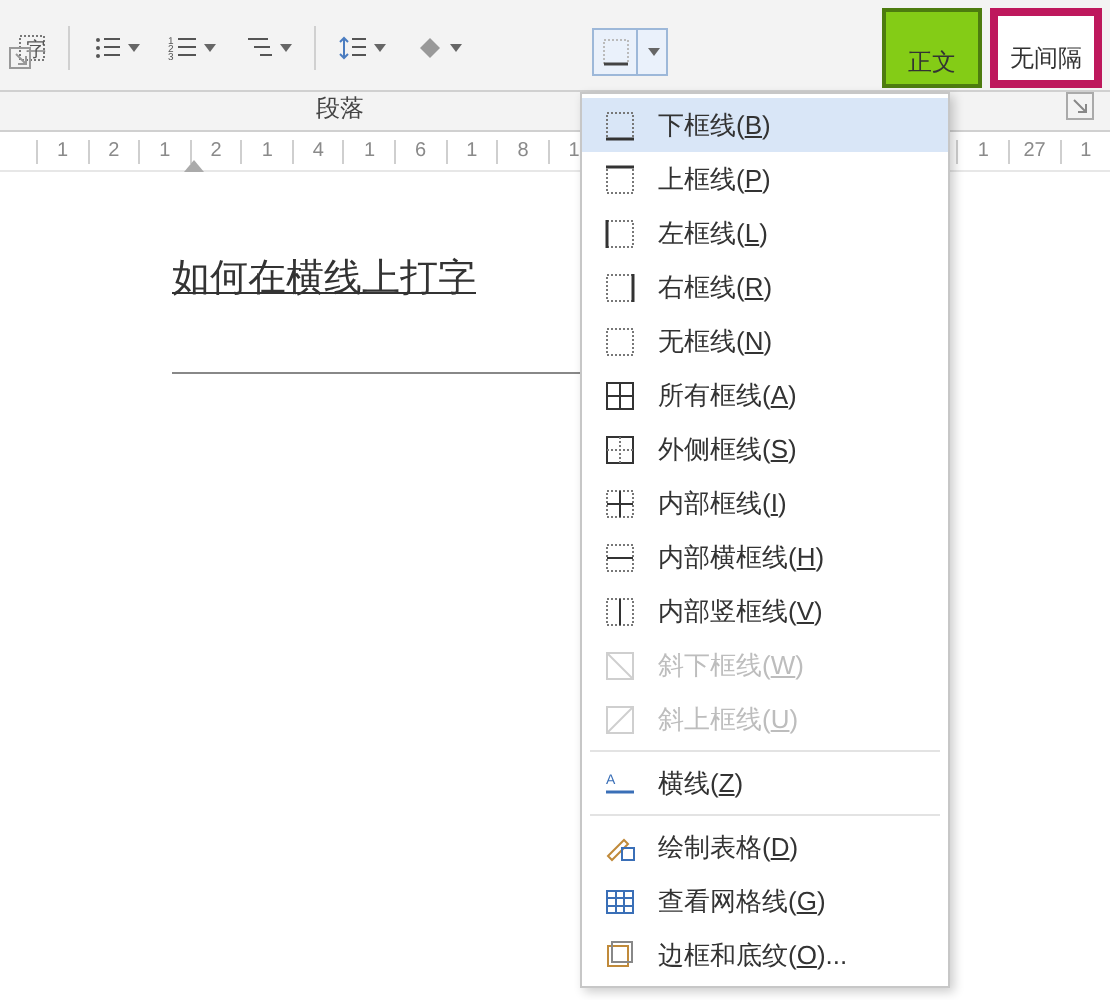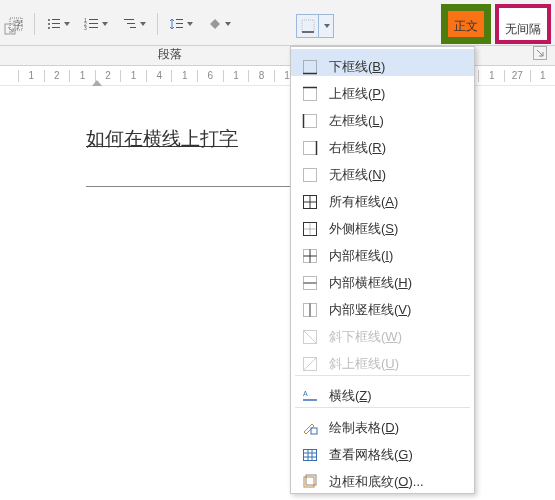--- a/index.html
+++ b/index.html
@@ -50,22 +50,22 @@
     min-width: 50px;
     display: flex;
     align-items: flex-end;
     justify-content: center;
     padding: 2px 6px;
     font-size: 12px;
     color: #333;
     margin-left: 2px;
   }
   .style-box.selected {
-    border: 7px solid #4d7c0f;
-    background: #f97316;
+    border: 2px solid #4d7c0f;
+    background: #84cc16;
   }
   .row2 {
     height: 20px;
     background: #f3f3f3;
     display: flex;
     align-items: flex-start;
     padding: 0 8px;
     border-bottom: 1px solid #d0d0d0;
     font-size: 12px;
     color: #444;
@@ -126,21 +126,21 @@
     left: 290px;
     width: 185px;
     background: #fff;
     border: 1px solid #c7c7c7;
     box-shadow: 2px 2px 5px rgba(0,0,0,0.2);
     padding: 2px 0;
     z-index: 10;
   }
   .menu-item {
     display: flex;
-    align-items: flex-end;
+    align-items: center;
     height: 27px;
     padding: 0 10px;
     gap: 10px;
     font-size: 13px;
     color: #333;
     cursor: default;
   }
   .menu-item.highlight {
     background: #d9e6f7;
   }

